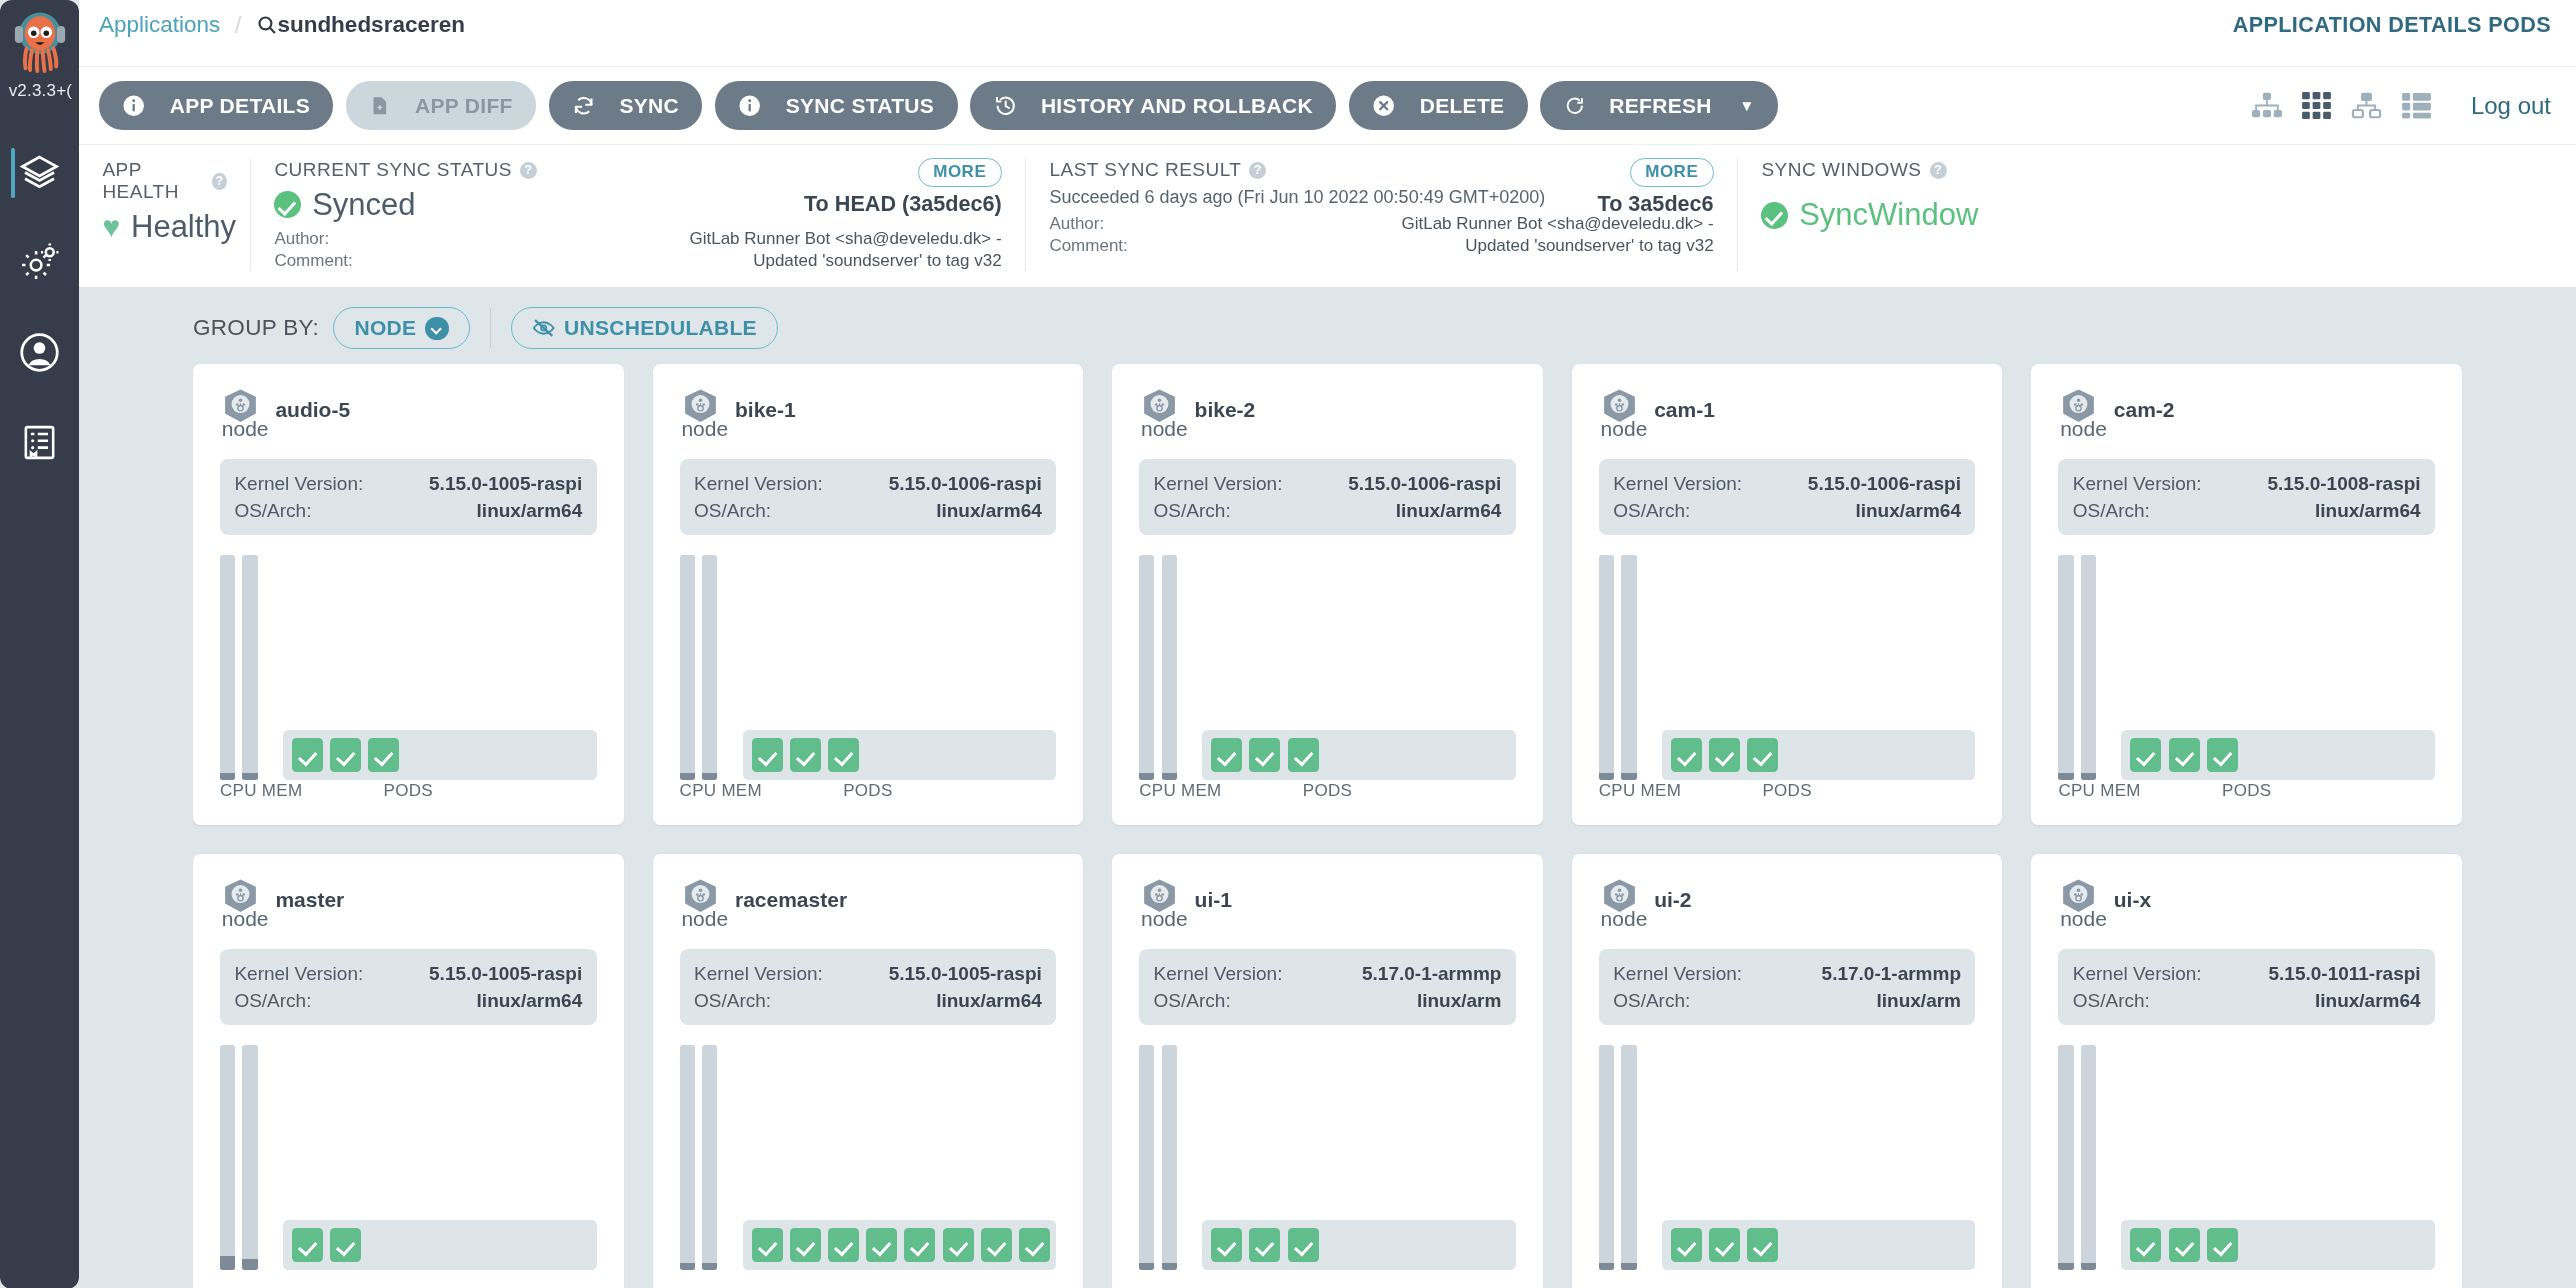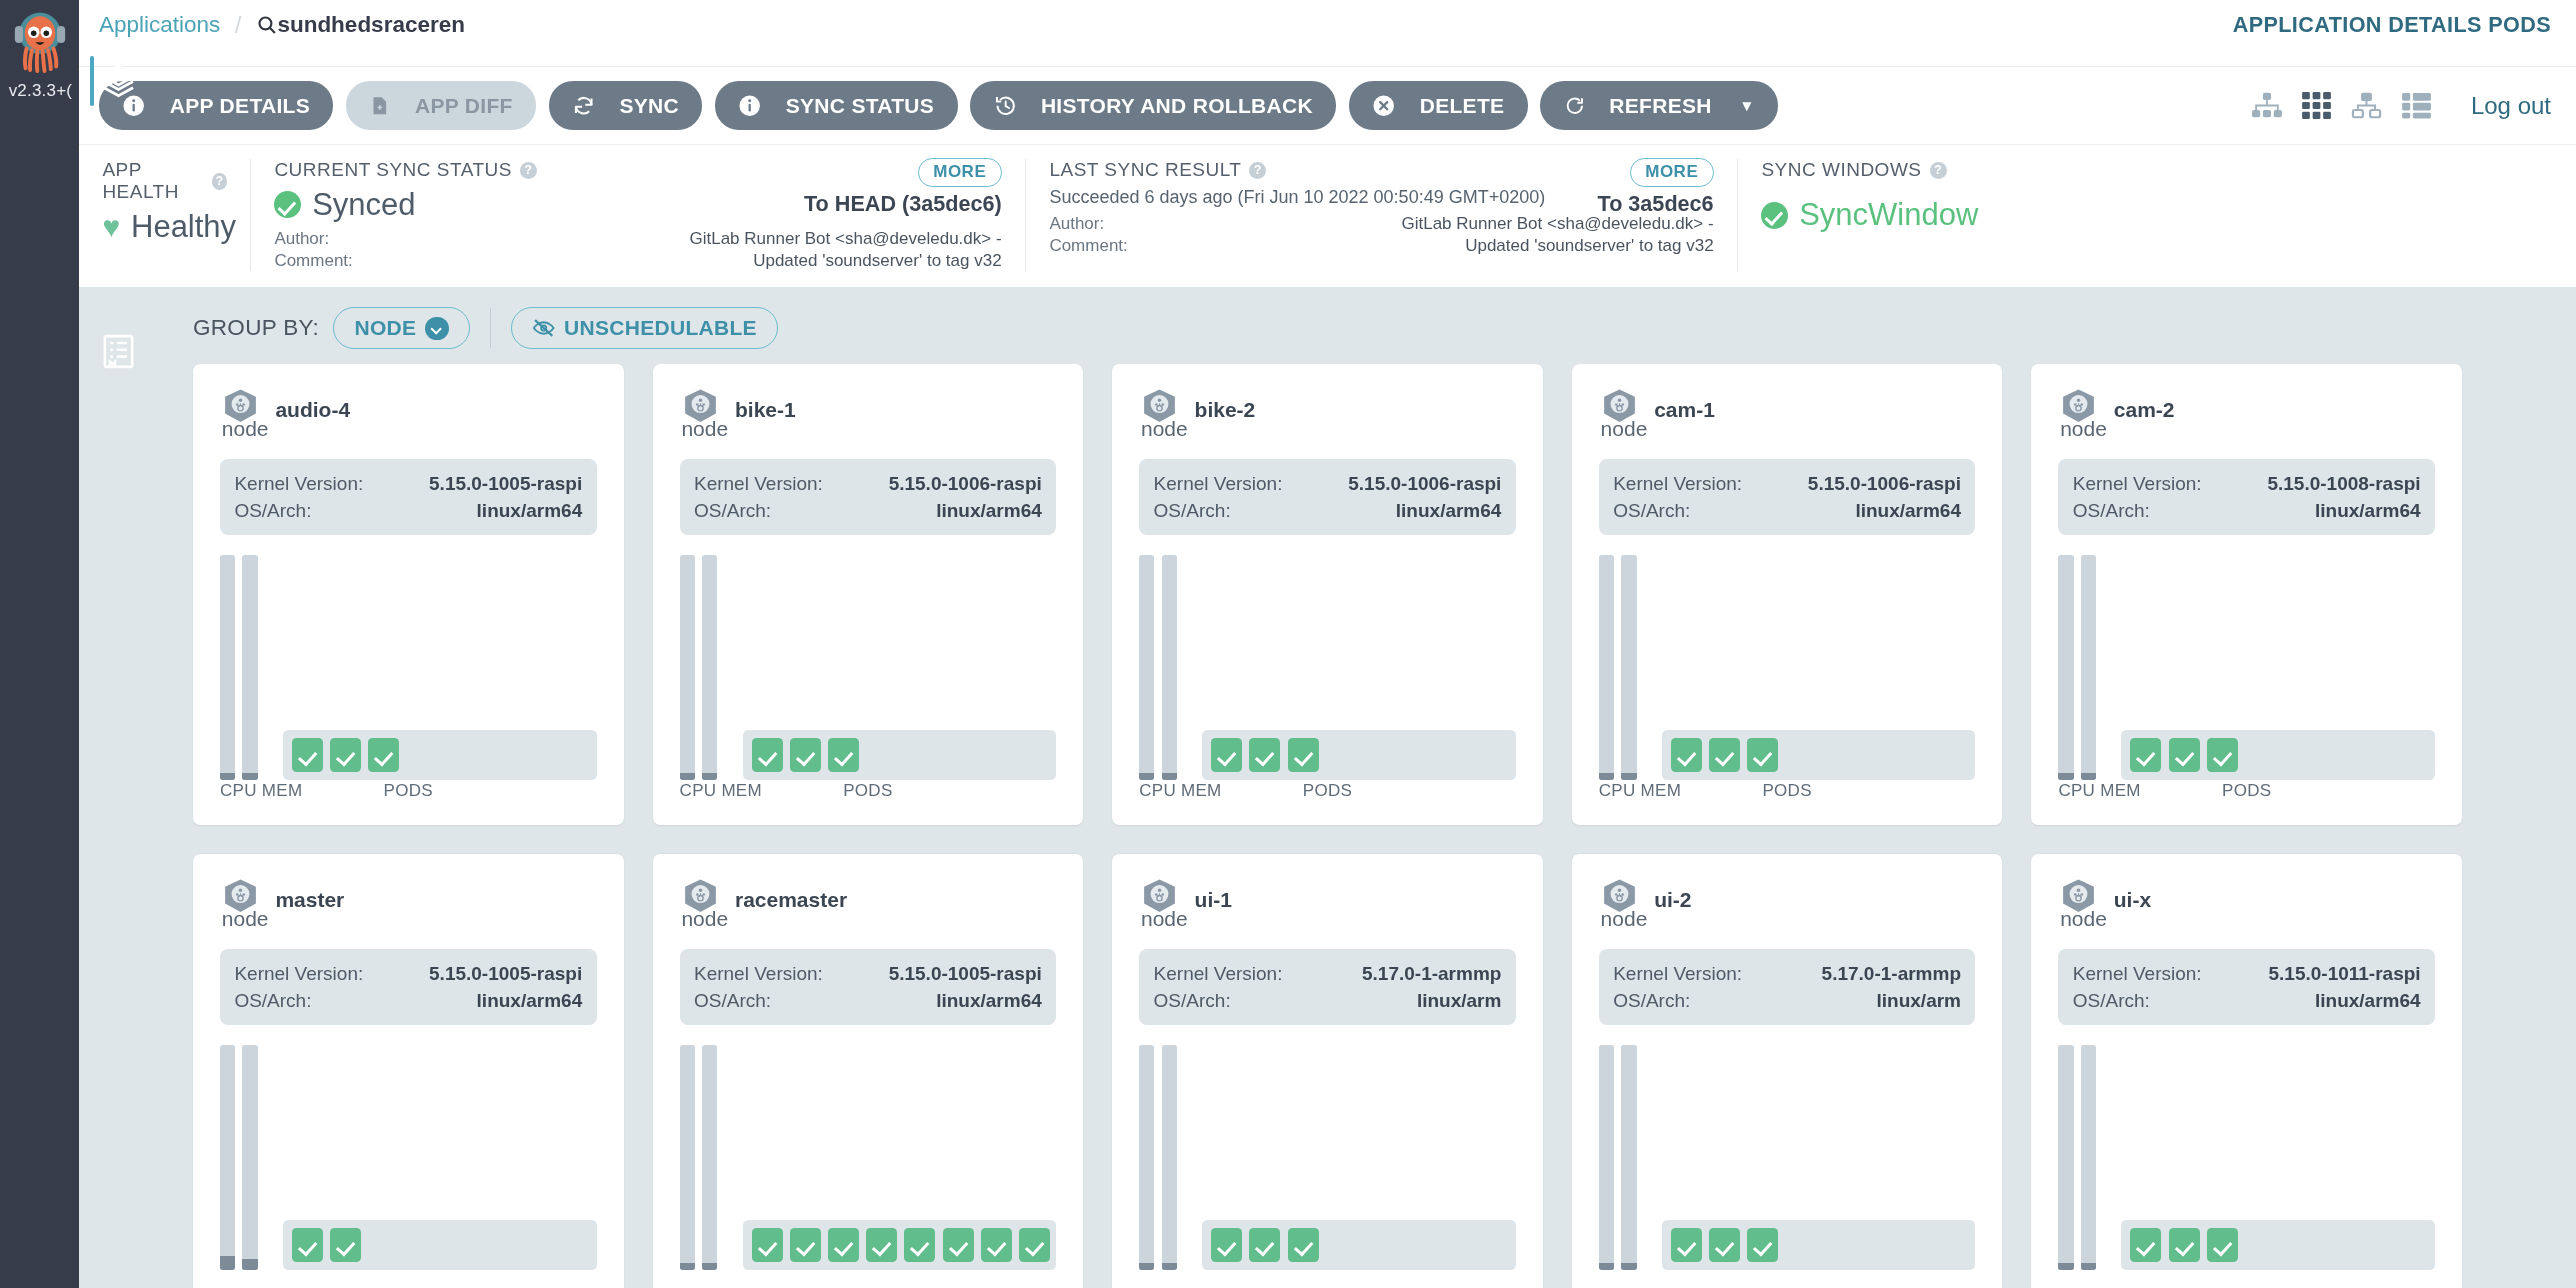--- a/index.html
+++ b/index.html
@@ -8,22 +8,23 @@
     font-family: "Liberation Sans", sans-serif;
     background: #dee6e9;
     overflow: hidden;
   }
   .app { display: flex; width: 2576px; height: 1289px; }
 
   
   .sidebar {
     width: 79px; flex: 0 0 79px;
     background: #363c4a;
-    display: flex; flex-direction: row; 
+    display: flex; flex-direction: column; 
     padding-top: 9px;
+    border-radius: 12px;
   }
   .logo-wrap { width: 79px; display: flex; flex-direction: column; align-items: center; }
   .octo { width: 56px; height: 70px; position: relative; }
   .octo svg { width: 56px; height: 70px; display: block; }
   .version {
     color: #e8eaee; font-size: 17px; letter-spacing: 0.2px;
     margin-top: 1.8px; white-space: nowrap; overflow: hidden;
     width: 79px; text-align: center; text-indent: 1.8px;
   }
   .nav { margin-top: 27px; width: 79px; }
@@ -443,21 +444,21 @@
       <svg class="k8s-icon" viewBox="0 0 48 48">
         <path d="M24 3 L42 11.5 L42 31 L24 41 L6 31 L6 11.5 Z" fill="#8b99a7"></path>
         <circle cx="24" cy="20" r="10.5" fill="#e5eaee"></circle>
         <circle cx="24" cy="15.5" r="2.1" fill="#8b99a7"></circle>
         <circle cx="20.2" cy="20.4" r="1.5" fill="#8b99a7"></circle>
         <circle cx="27.8" cy="20.4" r="1.5" fill="#8b99a7"></circle>
         <circle cx="24" cy="24.8" r="3.1" fill="none" stroke="#8b99a7" stroke-width="1.6"></circle>
         <path d="M24 19 v2.2 M21.5 22 l1.3 1.3 M26.5 22 l-1.3 1.3" stroke="#8b99a7" stroke-width="1.3"></path>
       </svg>
       <div>
-        <div class="card-title">audio-4</div>
+        <div class="card-title">audio-5</div>
       </div>
     </div>
     <div class="card-kind">node</div>
 
     <div class="info-box">
       <div class="info-row">
         <span>Kernel Version:</span>
         <span class="val">5.15.0-1005-raspi</span>
       </div>
       <div class="info-row">

